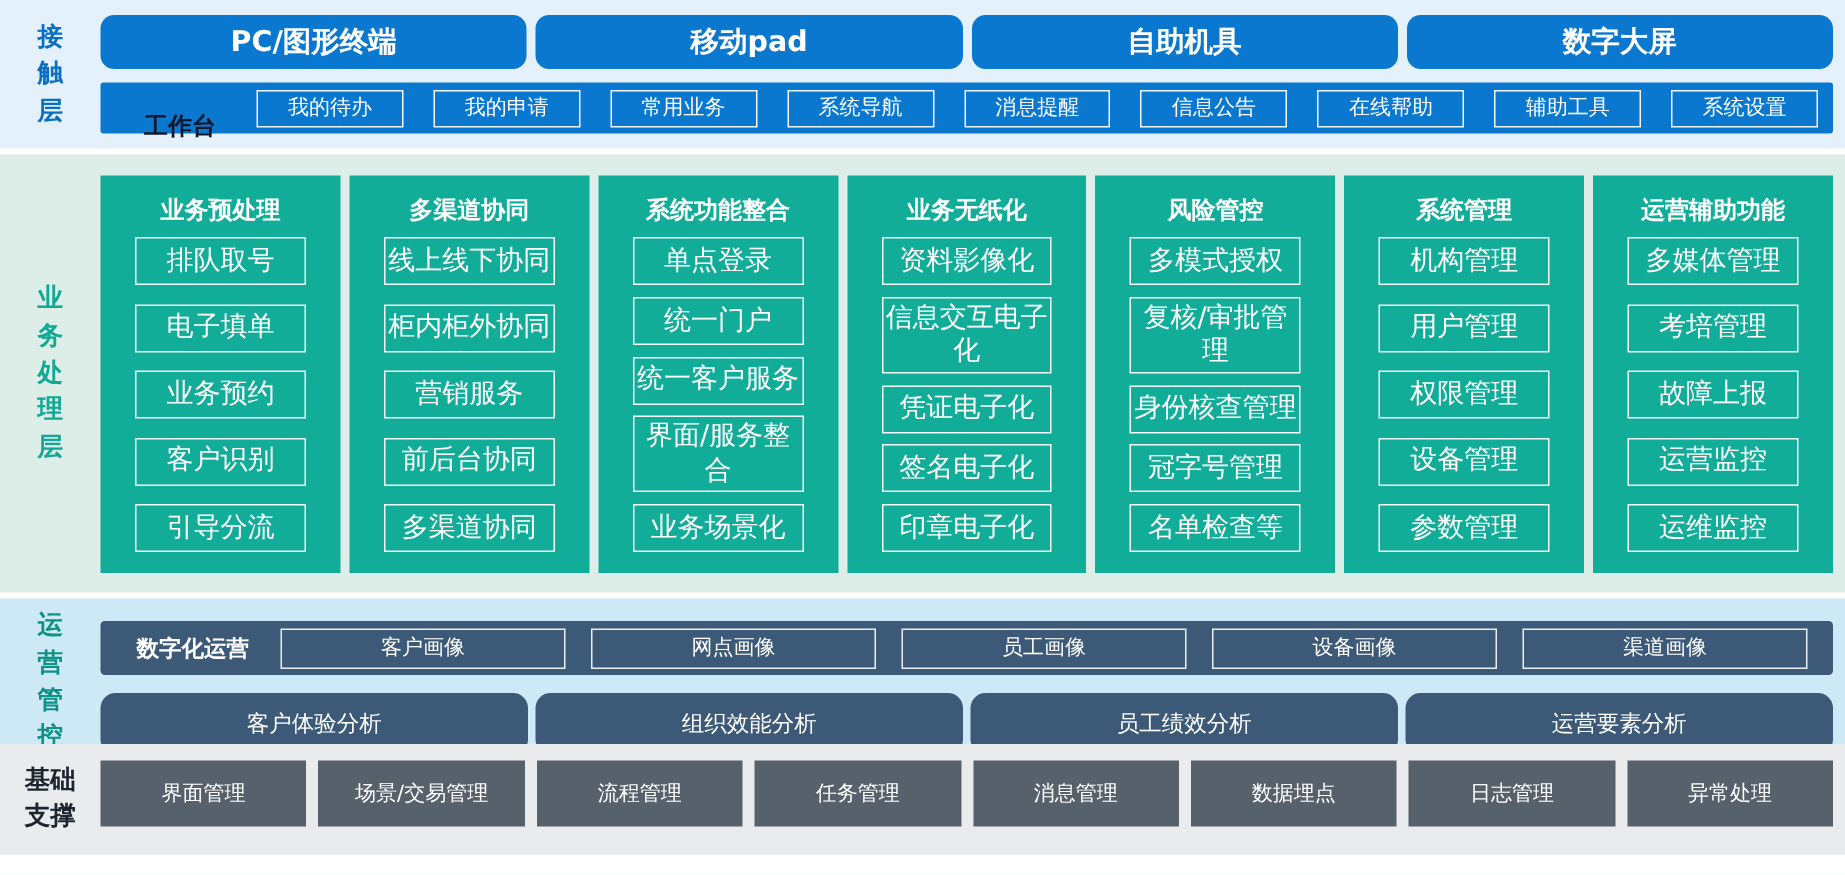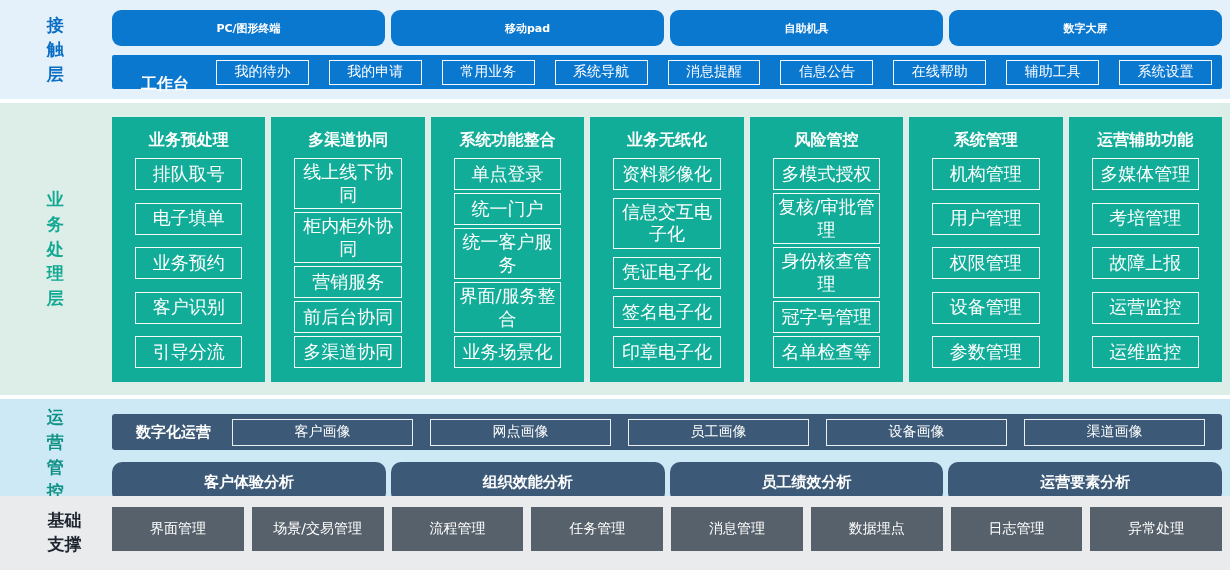--- a/index.html
+++ b/index.html
@@ -6,38 +6,38 @@
   html,body { width:1230px; height:583px; background:#ffffff; overflow:hidden;
     font-family:"DejaVu Sans","Liberation Sans",sans-serif; }
   .stage { position:relative; width:1230px; height:583px; }
 
   .layer { position:absolute; left:0; right:0; display:flex; }
   .layer-contact    { top:0;    height:99px;  background:var(--bg_contact,#e4f1fa); }
   .layer-business   { top:103px; height:292px; background:var(--bg_business,#dceee7); }
   .layer-ops        { top:399px; height:111px; background:var(--bg_ops,#cde9f6); }
   .layer-foundation { top:496px; height:74px;  background:var(--bg_foundation,#e9ebed); }
 
-  .vlabel-wrap { width:67px; flex:0 0 67px; display:flex; align-items:center; justify-content:flex-start;margin-left:45px; }
+  .vlabel-wrap { width:67px; flex:0 0 67px; display:flex; align-items:center; justify-content:center; }
   .vlabel { display:inline-block; width:1.2em; word-break:break-all; text-align:center;
     font-weight:bold; font-size:17px; line-height:1.45; }
   .vlabel.wide { width:2.3em; line-height:1.4; }
   .c-blue  { color:var(--label_blue,#0a6fc4); }
   .c-green { color:var(--label_green,#12a893); }
   .c-teal  { color:var(--label_teal,#0f9185); }
   .c-dark  { color:var(--label_dark,#1d242e); }
 
   .content { flex:1; padding-right:8px; display:flex; flex-direction:column; }
 
   
   .terminals { display:flex; gap:6px; margin-top:10px; height:36px; }
   .terminal-btn { flex:1; background:var(--blue,#0b78d0); border-radius:9px; color:#fff;
-    font-weight:bold; font-size:11px; display:flex; align-items:center; justify-content:center; cursor:pointer; }
+    font-weight:bold; font-size:19px; display:flex; align-items:center; justify-content:center; cursor:pointer; }
   .workbench { margin-top:9px; height:34px; background:var(--blue,#0b78d0); border-radius:2px;
     display:flex; align-items:center; }
-  .wb-label { color:#ffffff; font-weight:bold; font-size:16px; padding:0 27px 0 29px; white-space:nowrap;margin-top:24px; }
+  .wb-label { color:#0f172a; font-weight:bold; font-size:16px; padding:0 27px 0 29px; white-space:nowrap;margin-top:24px; }
   .wb-items { flex:1; display:flex; gap:20px; margin-right:10px; }
   .wb-chip { flex:1; height:25px; border:1px solid rgba(255,255,255,.95); color:#fff; font-size:14px;
     display:flex; align-items:center; justify-content:center; white-space:nowrap; cursor:pointer; }
 
   
   .cols { display:flex; gap:6px; margin-top:14px; height:265px; }
   .col { flex:1; background:var(--green,#12ad99); padding:5px 23px 14px; display:flex; flex-direction:column; }
   .col-title { color:#fff; font-weight:bold; font-size:16px; text-align:center; padding:8px 0 7px; white-space:nowrap; }
   .col-items { flex:1; display:flex; flex-direction:column; justify-content:space-between; }
   .col-chip { border:1px solid rgba(255,255,255,.95); min-height:32px; color:#fff; font-size:18px;
@@ -46,21 +46,21 @@
 
   
   .digital-bar { margin-top:15px; height:36px; background:var(--slate,#3c5a77); border-radius:3px;
     display:flex; align-items:center; }
   .digital-label { color:#fff; font-weight:bold; font-size:15px; padding:0 21px 0 24px; white-space:nowrap; }
   .digital-items { flex:1; display:flex; gap:17px; margin-right:17px; }
   .digital-chip { flex:1; height:27px; border:1px solid rgba(255,255,255,.9); color:#fff; font-size:14px;
     display:flex; align-items:center; justify-content:center; cursor:pointer; }
   .analysis-row { display:flex; gap:5px; margin-top:12px; height:41px; }
   .analysis-box { flex:1; background:var(--slate,#3c5a77); border-radius:10px; color:#fff;
-    font-weight:bold; font-size:15px; display:flex; align-items:center; justify-content:center; cursor:pointer; }
+    font-weight:normal; font-size:15px; display:flex; align-items:center; justify-content:center; cursor:pointer; }
 
   
   .foundation-items { display:flex; gap:8px; margin-top:11px; height:44px; }
   .foundation-box { flex:1; background:var(--gray,#57616b); color:#fff; font-size:14px;
     display:flex; align-items:center; justify-content:center; white-space:nowrap; cursor:pointer; }
 </style>
 </head>
 <body>
 
 <div class="stage">

